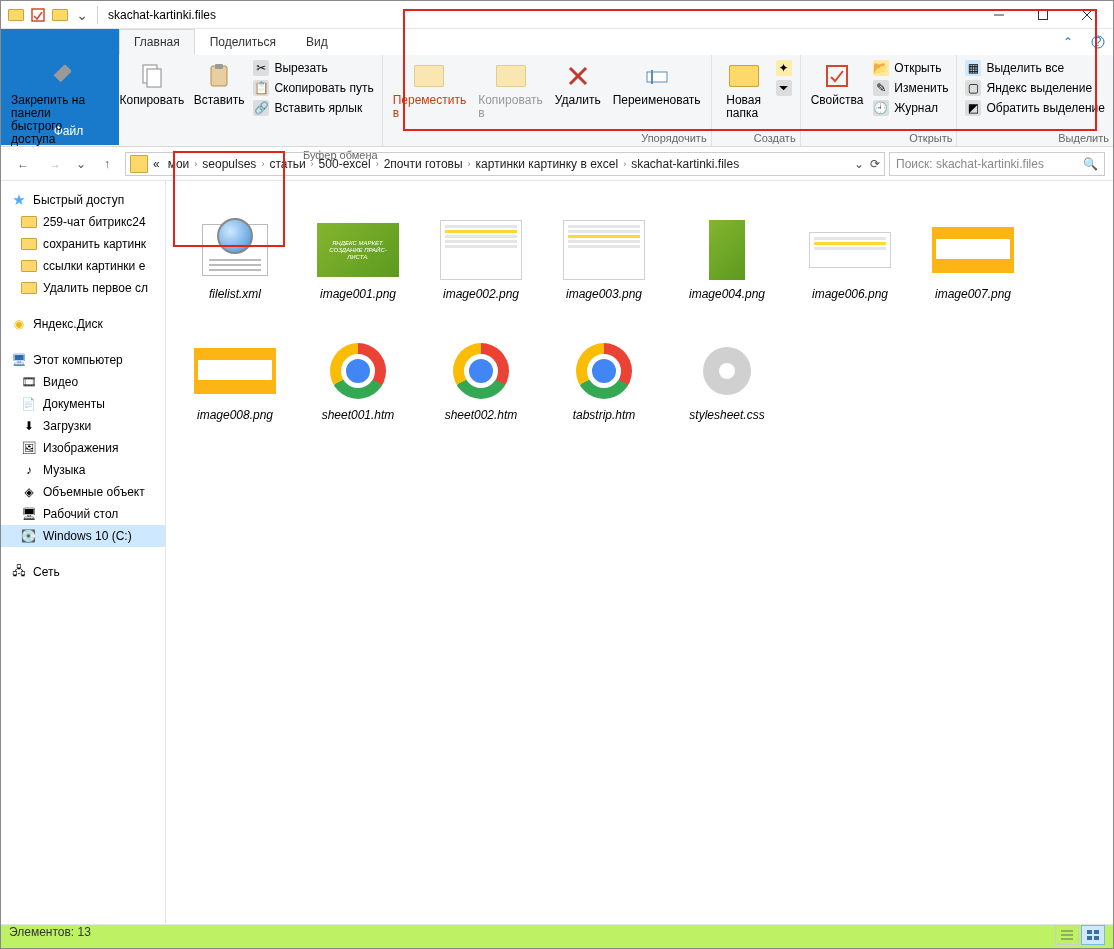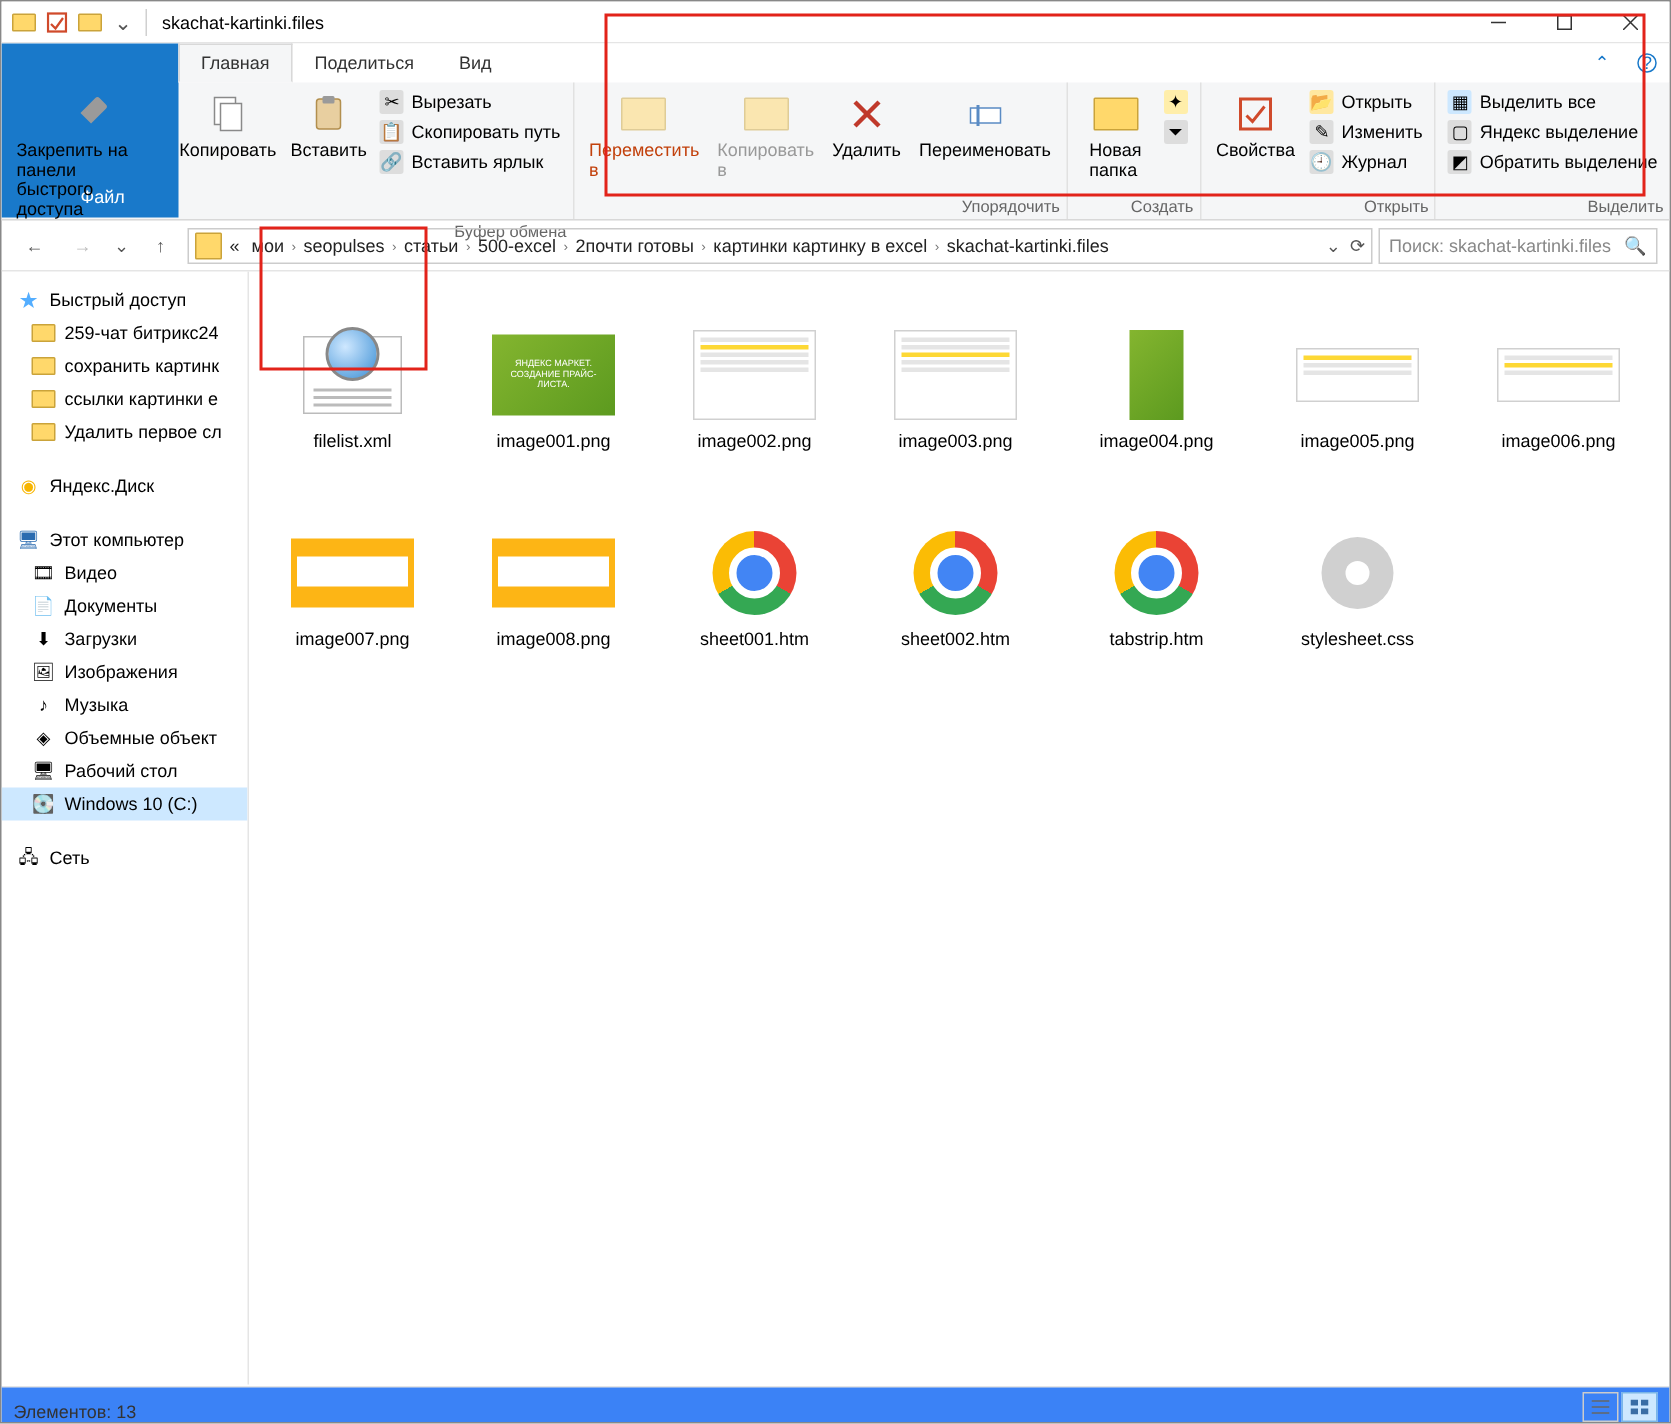--- a/index.html
+++ b/index.html
@@ -34,45 +34,45 @@
 
 
 .navrow { height: 34px; display: flex; align-items: center; gap: 4px; padding: 0 8px; border-bottom: 1px solid #e5e5e5; }
 .navbtn { width: 28px; height: 28px; display: flex; align-items: center; justify-content: center; color: #555; border-radius: 3px; }
 .navbtn.disabled { color: #bbb; }
 .addr { flex: 1; height: 24px; border: 1px solid #ccc; display: flex; align-items: center; padding: 0 4px; gap: 2px; overflow: hidden; }
 .addr .foldericon { width: 18px; height: 18px; background: #ffd86b; border: 1px solid #caa33a; border-radius: 1px; }
 .addr .crumb { color: #222; padding: 0 3px; white-space: nowrap; }
 .addr .chev { color: #777; font-size: 9px; }
 .addr .end { margin-left: auto; display: flex; align-items: center; gap: 6px; }
-.searchbox { width: 186px; height: 24px; border: 1px solid #ccc; display: flex; align-items: center; padding: 0 6px; color: #888; }
+.searchbox { width: 216px; height: 24px; border: 1px solid #ccc; display: flex; align-items: center; padding: 0 6px; color: #888; }
 .searchbox .si { margin-left: auto; color: #888; }
 
 
 .main { display: flex; height: 742px; }
 .nav { width: 165px; border-right: 1px solid #e5e5e5; padding: 8px 0; overflow: hidden; }
 .navitem { display: flex; align-items: center; gap: 6px; height: 22px; padding: 0 8px 0 20px; white-space: nowrap; }
 .navitem.head { padding-left: 10px; font-weight: normal; }
 .navitem.sel { background: #cde8ff; }
 .navitem .ic { width: 16px; height: 16px; display: flex; align-items: center; justify-content: center; }
 .navspace { height: 14px; }
 
 
 .content { flex: 1; position: relative; padding: 10px; }
-.files { display: flex; flex-wrap: wrap; gap: 16px; align-content: flex-start; }
+.files { display: flex; flex-wrap: wrap; gap: 5px; align-content: flex-start; font-style: italic; }
 .file { width: 118px; height: 116px; display: flex; flex-direction: column; align-items: center; justify-content: flex-end; padding: 6px 4px; text-align: center; }
 .file .thumb { width: 82px; height: 62px; margin-bottom: 6px; display: flex; align-items: center; justify-content: center; background: #fff; }
 .file .fname { font-size: 12px; color: #000; line-height: 14px; }
 
 
 .redbox1 { position: absolute; top: 8px; left: 402px; width: 694px; height: 122px; border: 2px solid #e2231a; pointer-events: none; }
 .redbox2 { position: absolute; top: 150px; left: 172px; width: 112px; height: 96px; border: 2px solid #e2231a; pointer-events: none; }
 
 
-.status { position: absolute; left: 0; right: 0; bottom: 0; height: 24px; border-top: 1px solid #e5e5e5; display: flex; align-items: flex-end; padding: 0 8px; background: #3b82f6; font-size: 12px; color: #333; }
+.status { position: absolute; left: 0; right: 0; bottom: 0; height: 24px; border-top: 1px solid #e5e5e5; display: flex; align-items: flex-start; padding: 0 8px; background: #bef264; font-size: 12px; color: #333; }
 .status .spacer { flex: 1; }
 .viewbtn { width: 24px; height: 20px; border: 1px solid #ccc; margin-left: 2px; display: flex; align-items: center; justify-content: center; }
 .viewbtn.active { background: #cde8ff; border-color: #7ab6e8; }
 
 
 .ic-folder { width: 16px; height: 12px; background: #ffd86b; border: 1px solid #caa33a; border-radius: 1px; }
 .ic-folder.big { width: 30px; height: 22px; }
 .ic-pin { width: 24px; height: 24px; transform: rotate(45deg); }
 .ic-pin::before { content: ""; display: block; width: 10px; height: 16px; background: #9a9a9a; margin: 0 auto; border-radius: 2px 2px 0 0; }
 .chrome-ic { width: 56px; height: 56px; border-radius: 50%; background: conic-gradient(#ea4335 0 120deg, #34a853 120deg 240deg, #fbbc05 240deg 360deg); position: relative; }
@@ -462,30 +462,20 @@
         <div class="fname">image003.png</div>
       </div>
 
       <div class="file">
         <div class="thumb">
             <div class="green-thumb tall"></div>
           </div>
         <div class="fname">image004.png</div>
       </div>
 
-      <div class="file">
-        <div class="thumb">
-            <div class="page-thumb" style="height:36px;">
-              <div class="bar y"></div>
-              <div class="bar"></div>
-              <div class="bar"></div>
-            </div>
-          </div>
-        <div class="fname">image005.png</div>
-      </div>
 
       <div class="file">
         <div class="thumb">
             <div class="page-thumb" style="height:36px;">
               <div class="bar"></div>
               <div class="bar y"></div>
               <div class="bar"></div>
             </div>
           </div>
         <div class="fname">image006.png</div>

